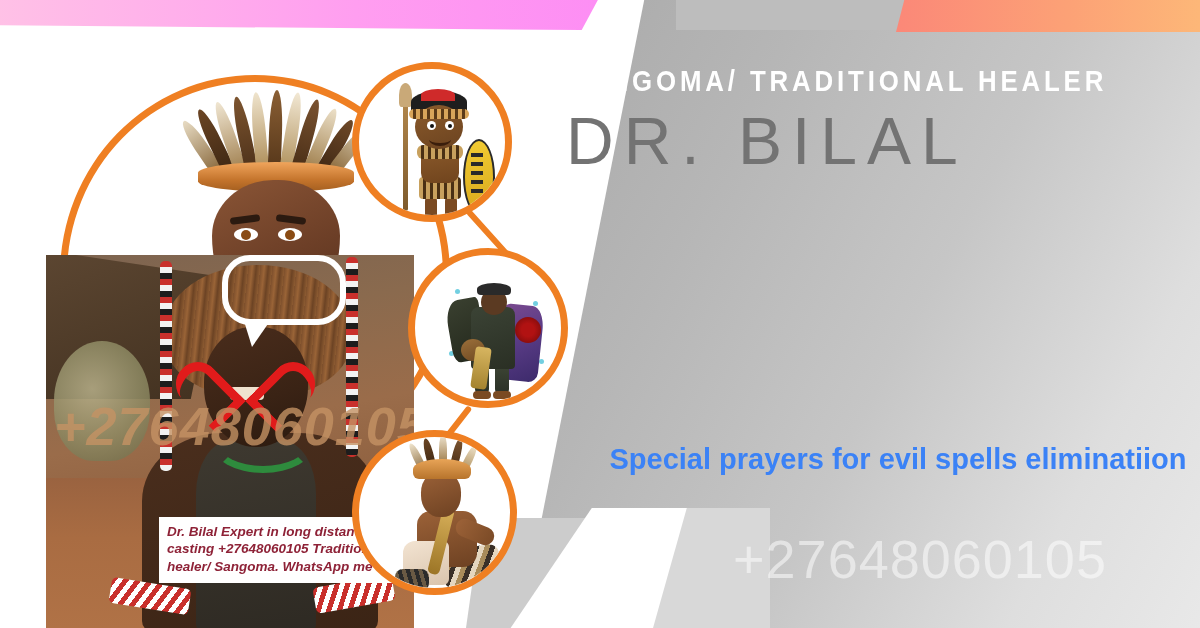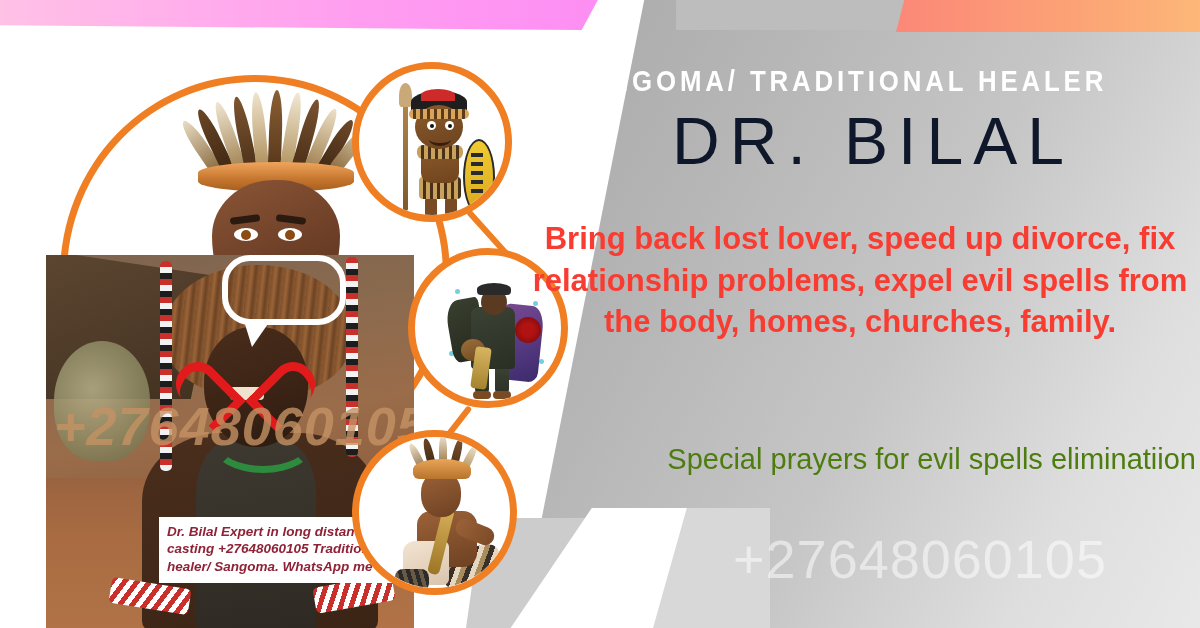--- a/index.html
+++ b/index.html
@@ -329,44 +329,44 @@
     white-space: nowrap;
     transform: scaleX(0.86);
     transform-origin: left center;
   }
   .brand {
     position: absolute;
     left: 566px; top: 103px;
     width: 614px;
     font-size: 66px;
     font-weight: 400;
-    color: #0f172a;
+    color: #737373;
     letter-spacing: 10px;
-    text-align: center;
+    text-align: left;
     white-space: nowrap;
   }
   .pitch {
     position: absolute;
     left: 530px; top: 218px;
     width: 660px;
     font-size: 31px;
     font-weight: 700;
     color: #f83c32;
     line-height: 1.34;
     text-align: center;
   }
   .sub {
     position: absolute;
     left: 600px; top: 440px;
     width: 596px;
     font-size: 29px;
-    font-weight: 400;
-    color: #4d7c0f;
+    font-weight: 700;
+    color: #3b82f6;
     line-height: 1.34;
-    text-align: right;
+    text-align: center;
   }
   .wm-right {
     position: absolute;
     left: 640px; top: 528px;
     width: 560px;
     font-size: 54px;
     font-weight: 400;
     color: rgba(255,255,255,0.52);
     text-align: center;
     white-space: nowrap;
@@ -589,17 +589,16 @@
       <div class="s3-wrap"></div>
       <div class="s3-sash"></div>
       <div class="s3-head"></div>
       <div class="s3-crown"></div>
       <div class="s3-fan"></div>
     </div>
   </div>
 
   <div class="kicker">SANGOMA/ TRADITIONAL HEALER</div>
   <div class="brand">DR. BILAL</div>
-  <div class="pitch">Bring back lost lover, speed up divorce, fix relationship problems, expel evil spells from the body, homes, churches, family.</div>
   <div class="sub">Special prayers for  evil spells eliminatiion</div>
   <div class="wm-right">+27648060105</div>
 
 </div>
 
 </body></html>

